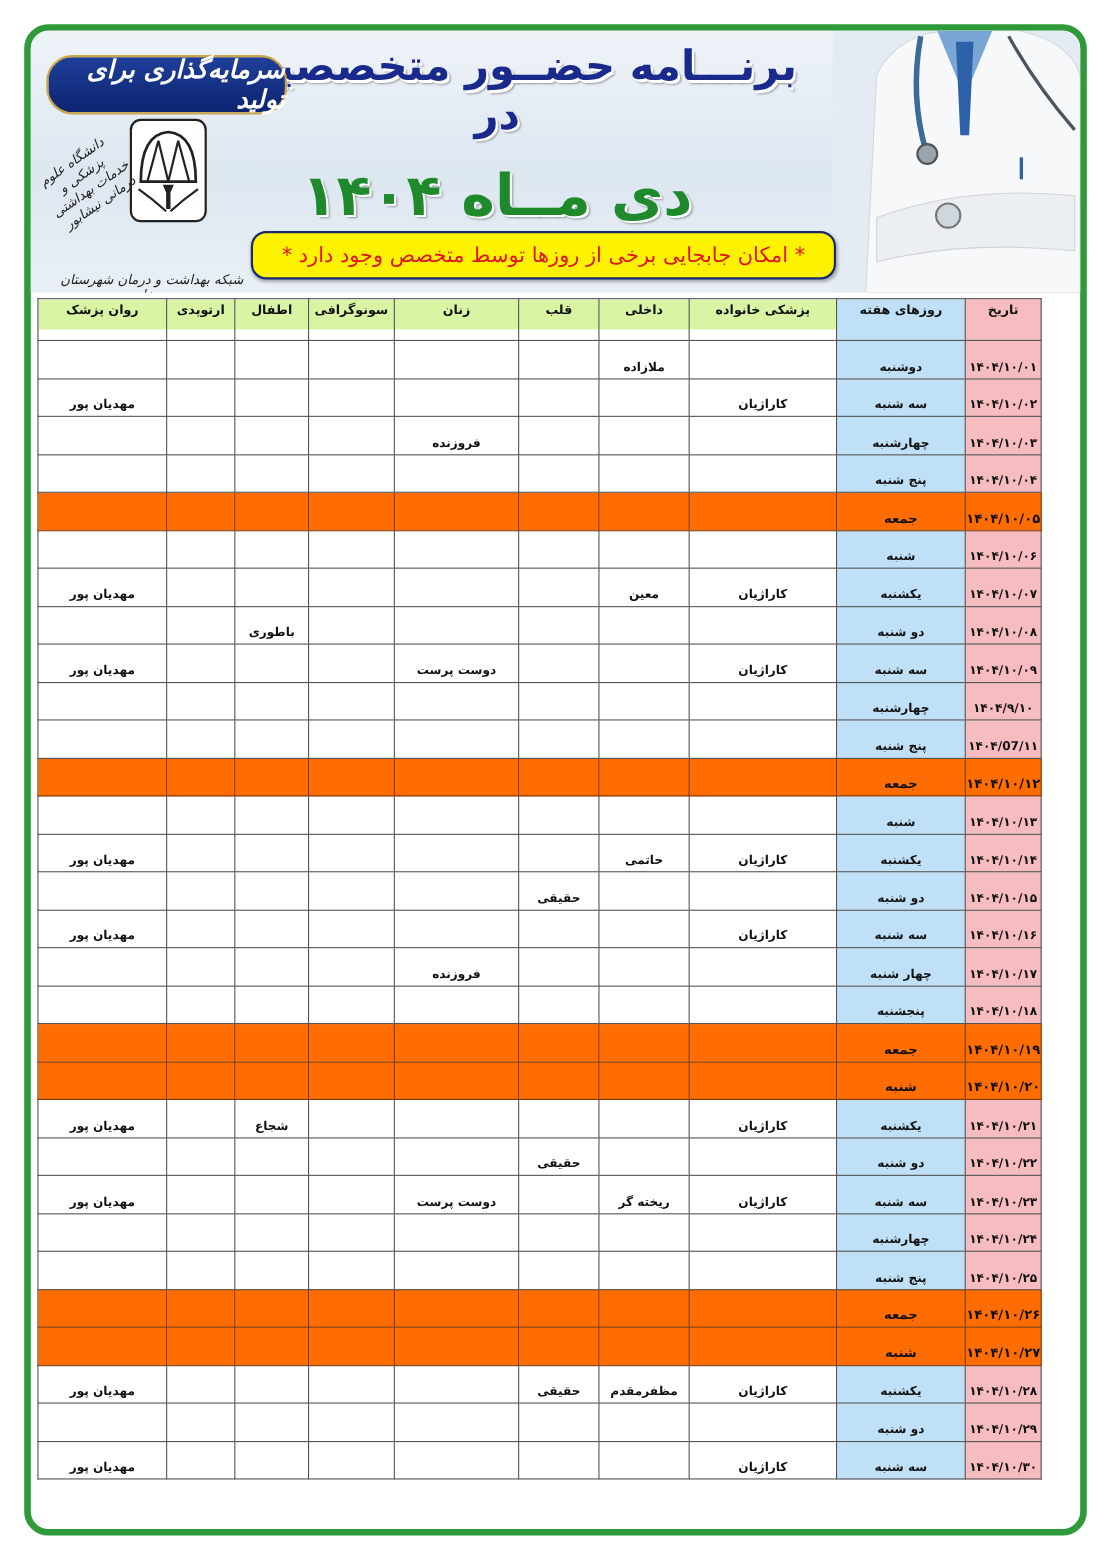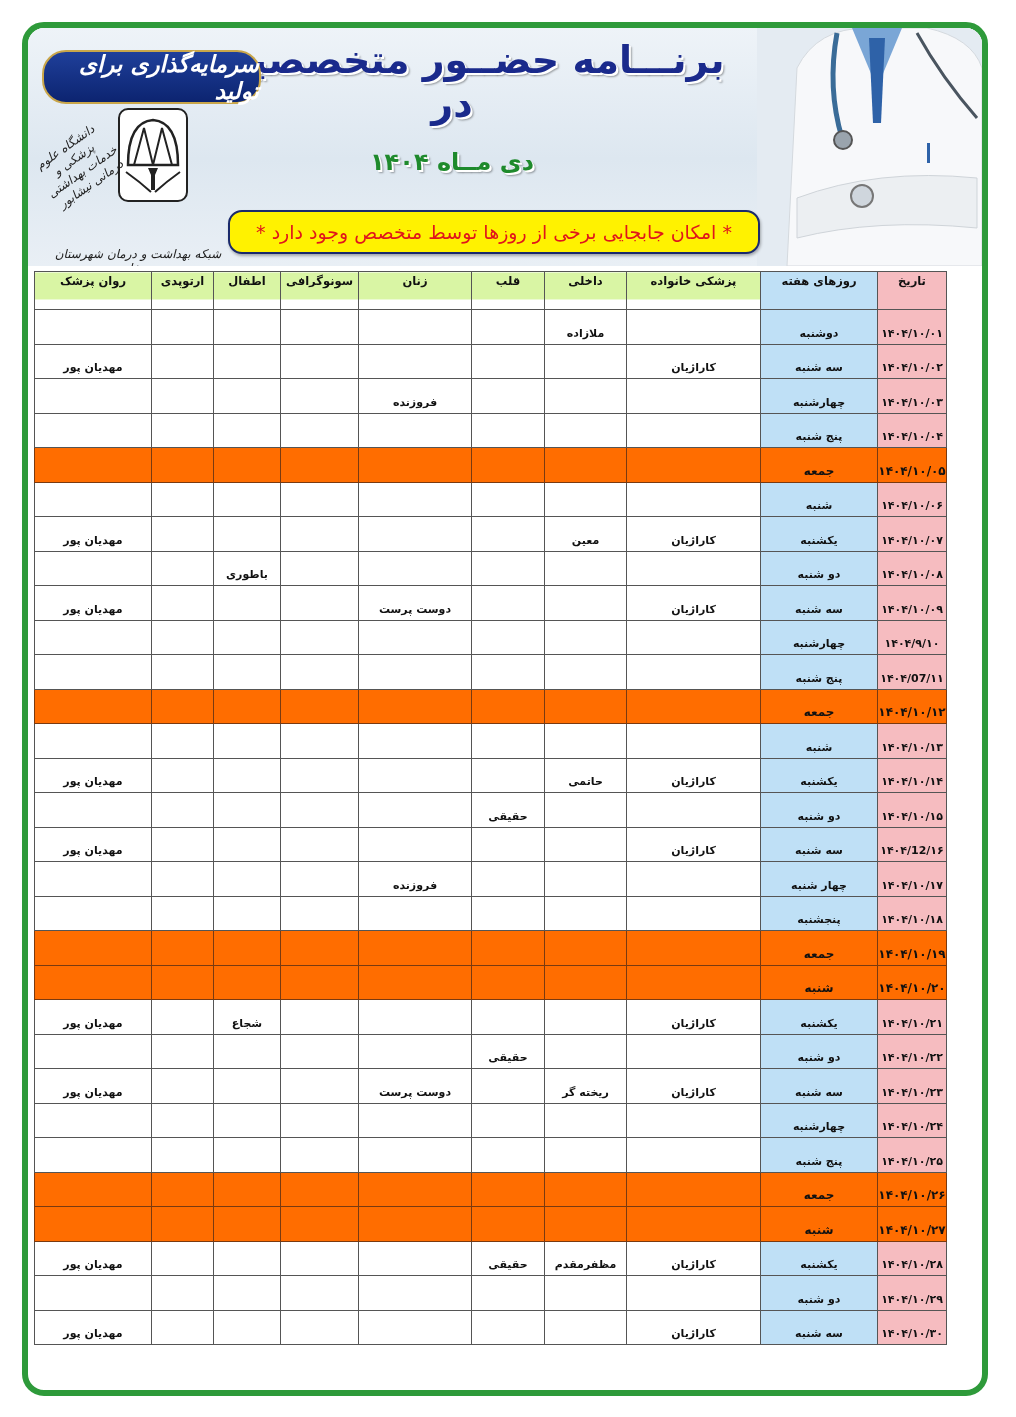--- a/index.html
+++ b/index.html
@@ -3,21 +3,21 @@
 <meta charset="utf-8">
 <style>
   html,body{margin:0;padding:0;}
   body{width:1016px;height:1417px;background:#ffffff;position:relative;overflow:hidden;font-family:"DejaVu Sans",sans-serif;}
   .frame{position:absolute;left:22px;top:22px;width:966px;height:1374px;border:6px solid #2e9a3a;border-radius:22px;background:#ffffff;box-sizing:border-box;}
   .banner{position:absolute;left:28px;top:28px;width:954px;height:238px;border-radius:16px 16px 0 0;background:linear-gradient(180deg,#eef3f8 0%,#dde7f0 55%,#e9eff5 100%);overflow:hidden;}
   .doctor{position:absolute;right:0;top:0;width:225px;height:238px;}
   .title{position:absolute;right:250px;width:560px;text-align:center;direction:rtl;font-family:"DejaVu Sans",sans-serif;font-weight:bold;color:#1a2a8c;text-shadow:2px 2px 0 #ffffff,3px 3px 2px rgba(0,0,0,0.35);}
   .t1{top:10px;font-size:38px;}
   .t2{top:62px;font-size:38px;}
-  .t3{top:120px;font-size:24px;color:#1e8a2c;}
+  .t3{top:120px;font-size:52px;color:#1e8a2c;}
   .notice{position:absolute;left:200px;top:182px;width:528px;height:40px;background:#fff200;border:2px solid #1a2a6c;border-radius:14px;display:flex;align-items:center;justify-content:center;direction:rtl;color:#e0151b;font-weight:normal;font-size:19px;box-shadow:1px 2px 3px rgba(0,0,0,0.3);}
   .slogan{position:absolute;left:14px;top:22px;width:215px;height:50px;background:linear-gradient(180deg,#1f3f9a,#0c2470);border-radius:24px;border:2px solid #c9a64a;display:flex;align-items:center;justify-content:center;color:#ffffff;font-family:"DejaVu Serif",serif;font-style:italic;font-weight:bold;font-size:23px;direction:rtl;}
   .logo{position:absolute;left:90px;top:80px;width:66px;height:90px;border:2px solid #222;border-radius:10px;background:#fff;}
   .uni{position:absolute;left:8px;top:108px;width:85px;direction:rtl;font-family:"DejaVu Serif",serif;font-style:italic;font-size:12px;color:#222;text-align:center;line-height:15px;transform:rotate(-35deg);}
   .network{position:absolute;left:10px;top:219px;width:200px;direction:rtl;text-align:center;font-family:"DejaVu Serif",serif;font-style:italic;font-size:12px;color:#222;}
   table.sched{position:absolute;left:34px;top:271px;width:912px;border-collapse:collapse;direction:rtl;table-layout:fixed;}
   table.sched th,table.sched td{border:1.5px solid #555;text-align:center;font-weight:bold;font-size:11px;color:#111;padding:0;height:34.5px;vertical-align:bottom;padding-bottom:4px;box-sizing:border-box;}
   table.sched th{height:38px;background:linear-gradient(180deg,#d9f5a4 0%,#d9f5a4 72%,#ffffff 72%);vertical-align:middle;padding-bottom:20px;font-size:11.5px;}
   table.sched th.h-date{background:#f6bcc0;}
   table.sched th.h-day{background:#bfe0f6;margin-left:48px;}
@@ -264,21 +264,21 @@
         <td></td>
         <td></td>
         <td>حقیقی</td>
         <td></td>
         <td></td>
         <td></td>
         <td></td>
         <td></td>
       </tr>
       <tr>
-        <td class="date">۱۴۰۴/12/۱۶</td>
+        <td class="date">۱۴۰۴/۱۰/۱۶</td>
         <td class="day">سه شنبه</td>
         <td>کاراژیان</td>
         <td></td>
         <td></td>
         <td></td>
         <td></td>
         <td></td>
         <td></td>
         <td>مهدیان پور</td>
       </tr>

